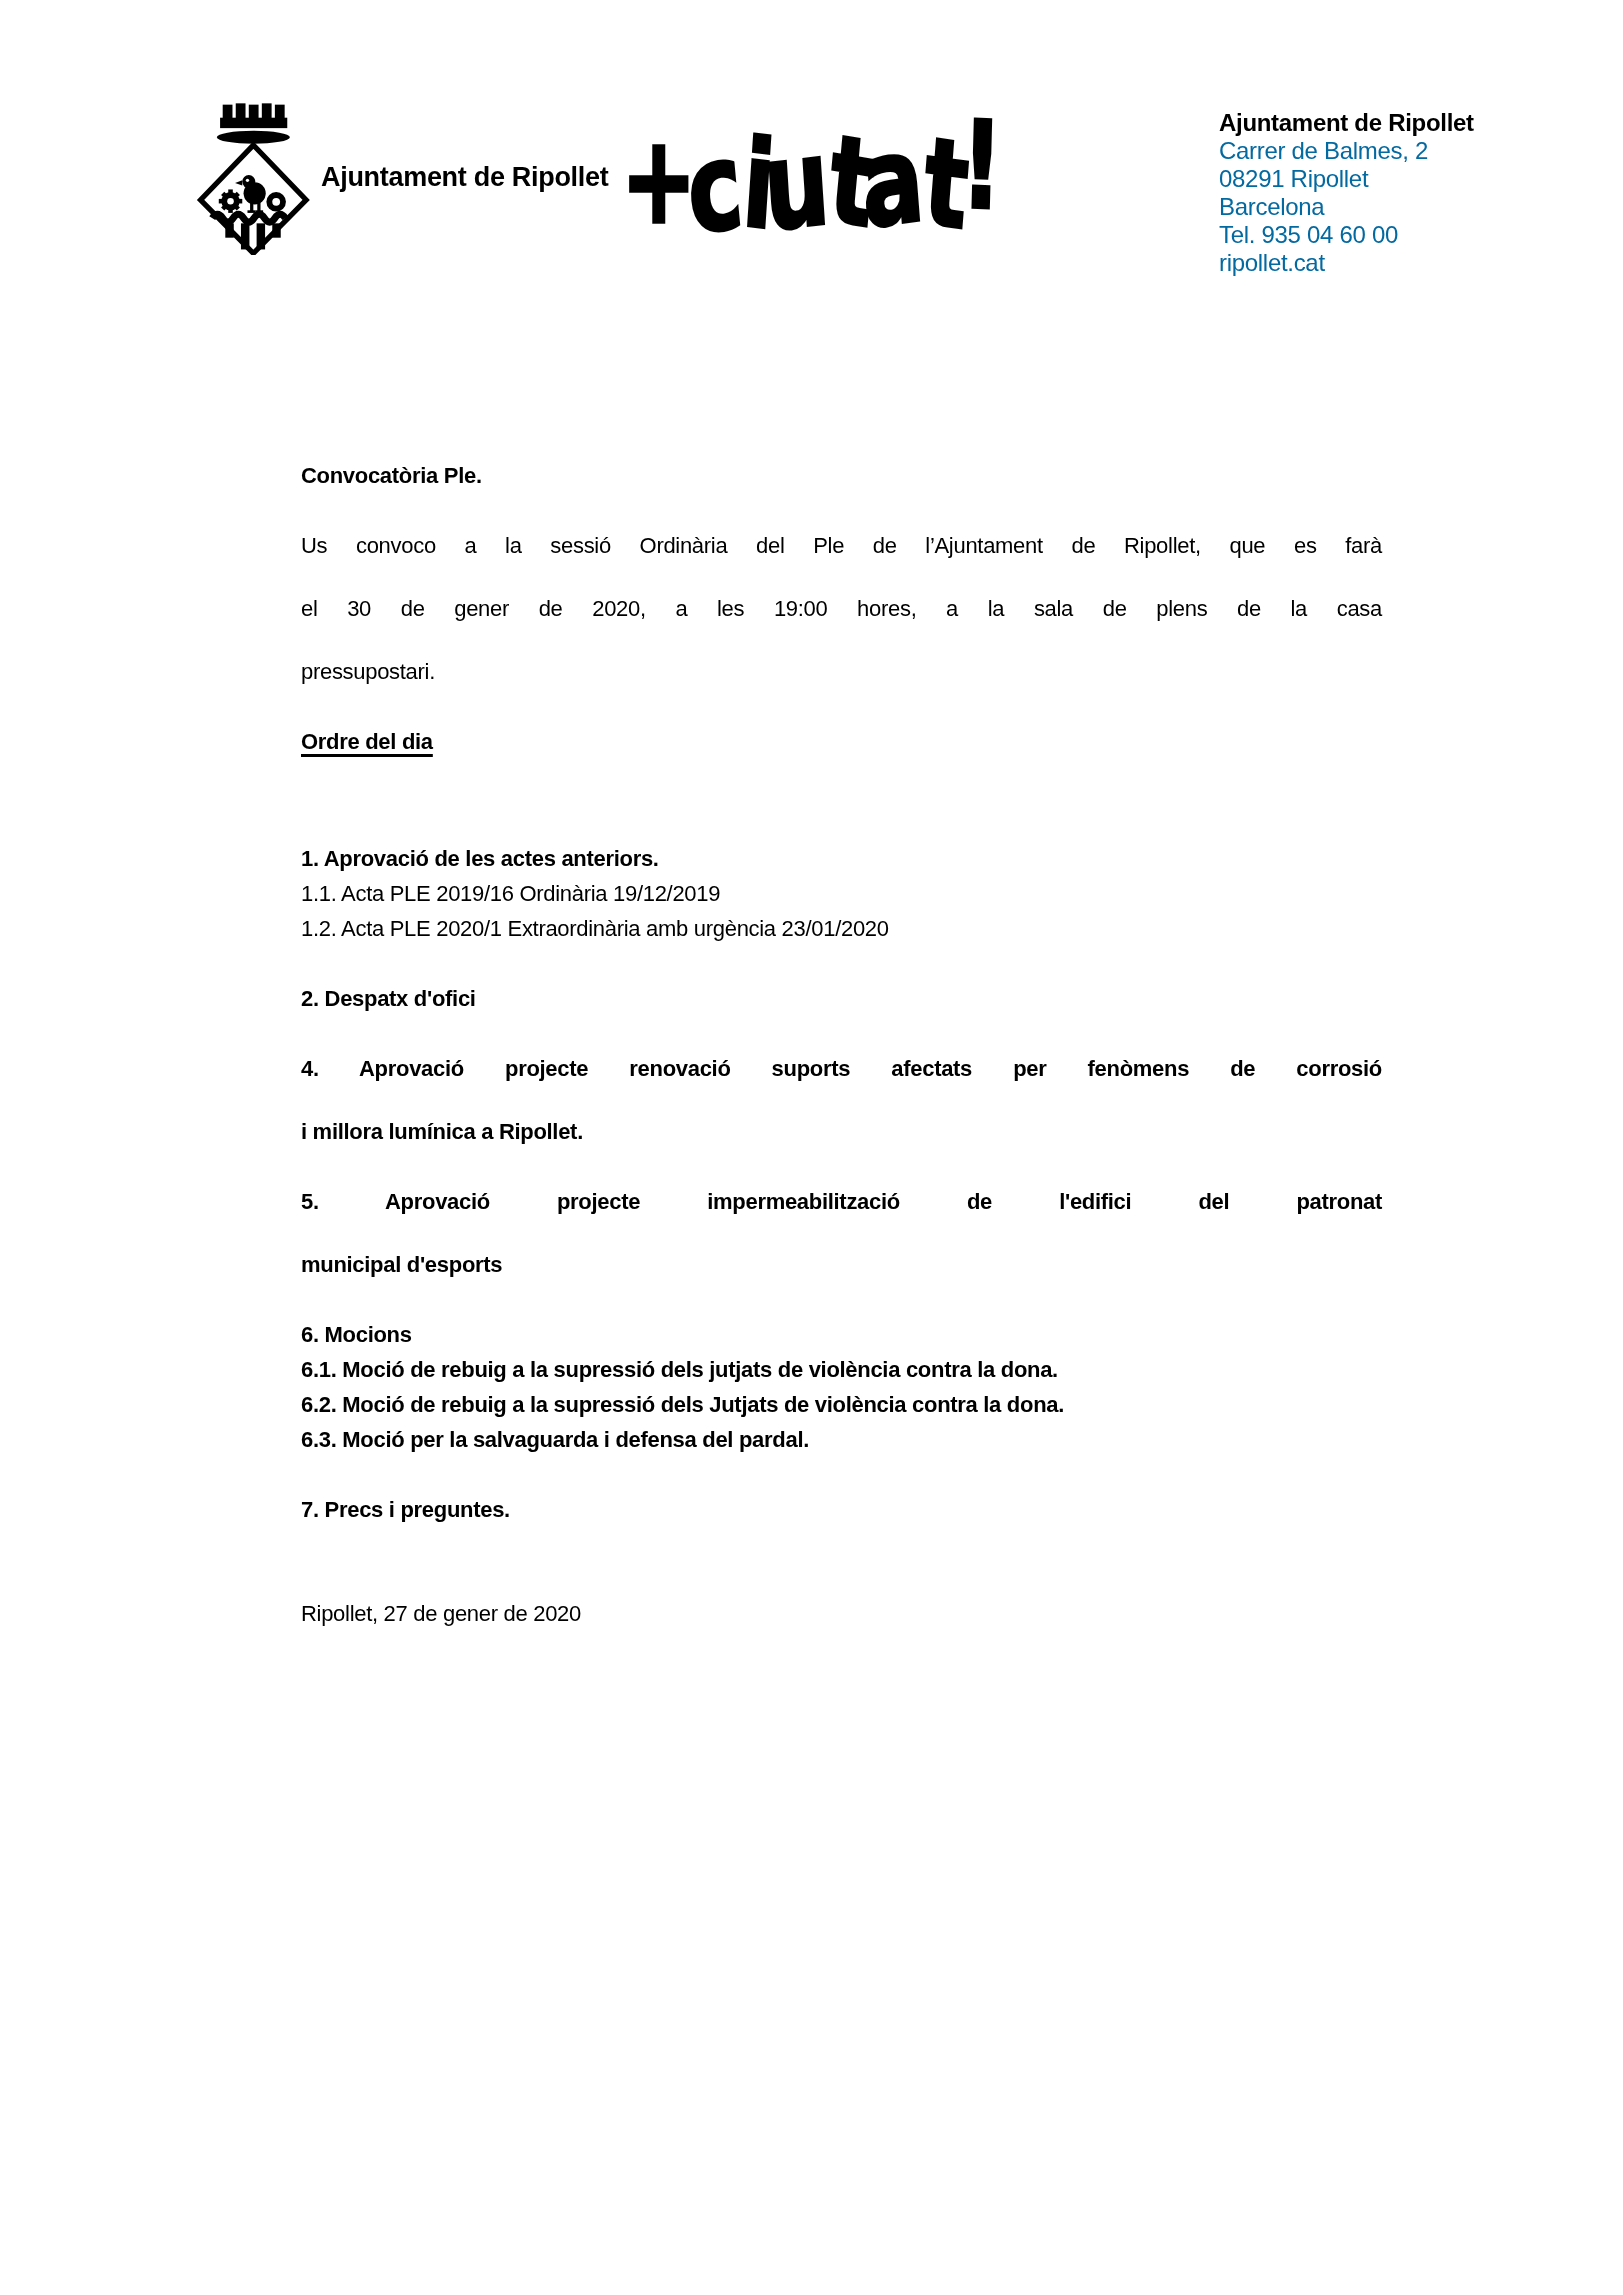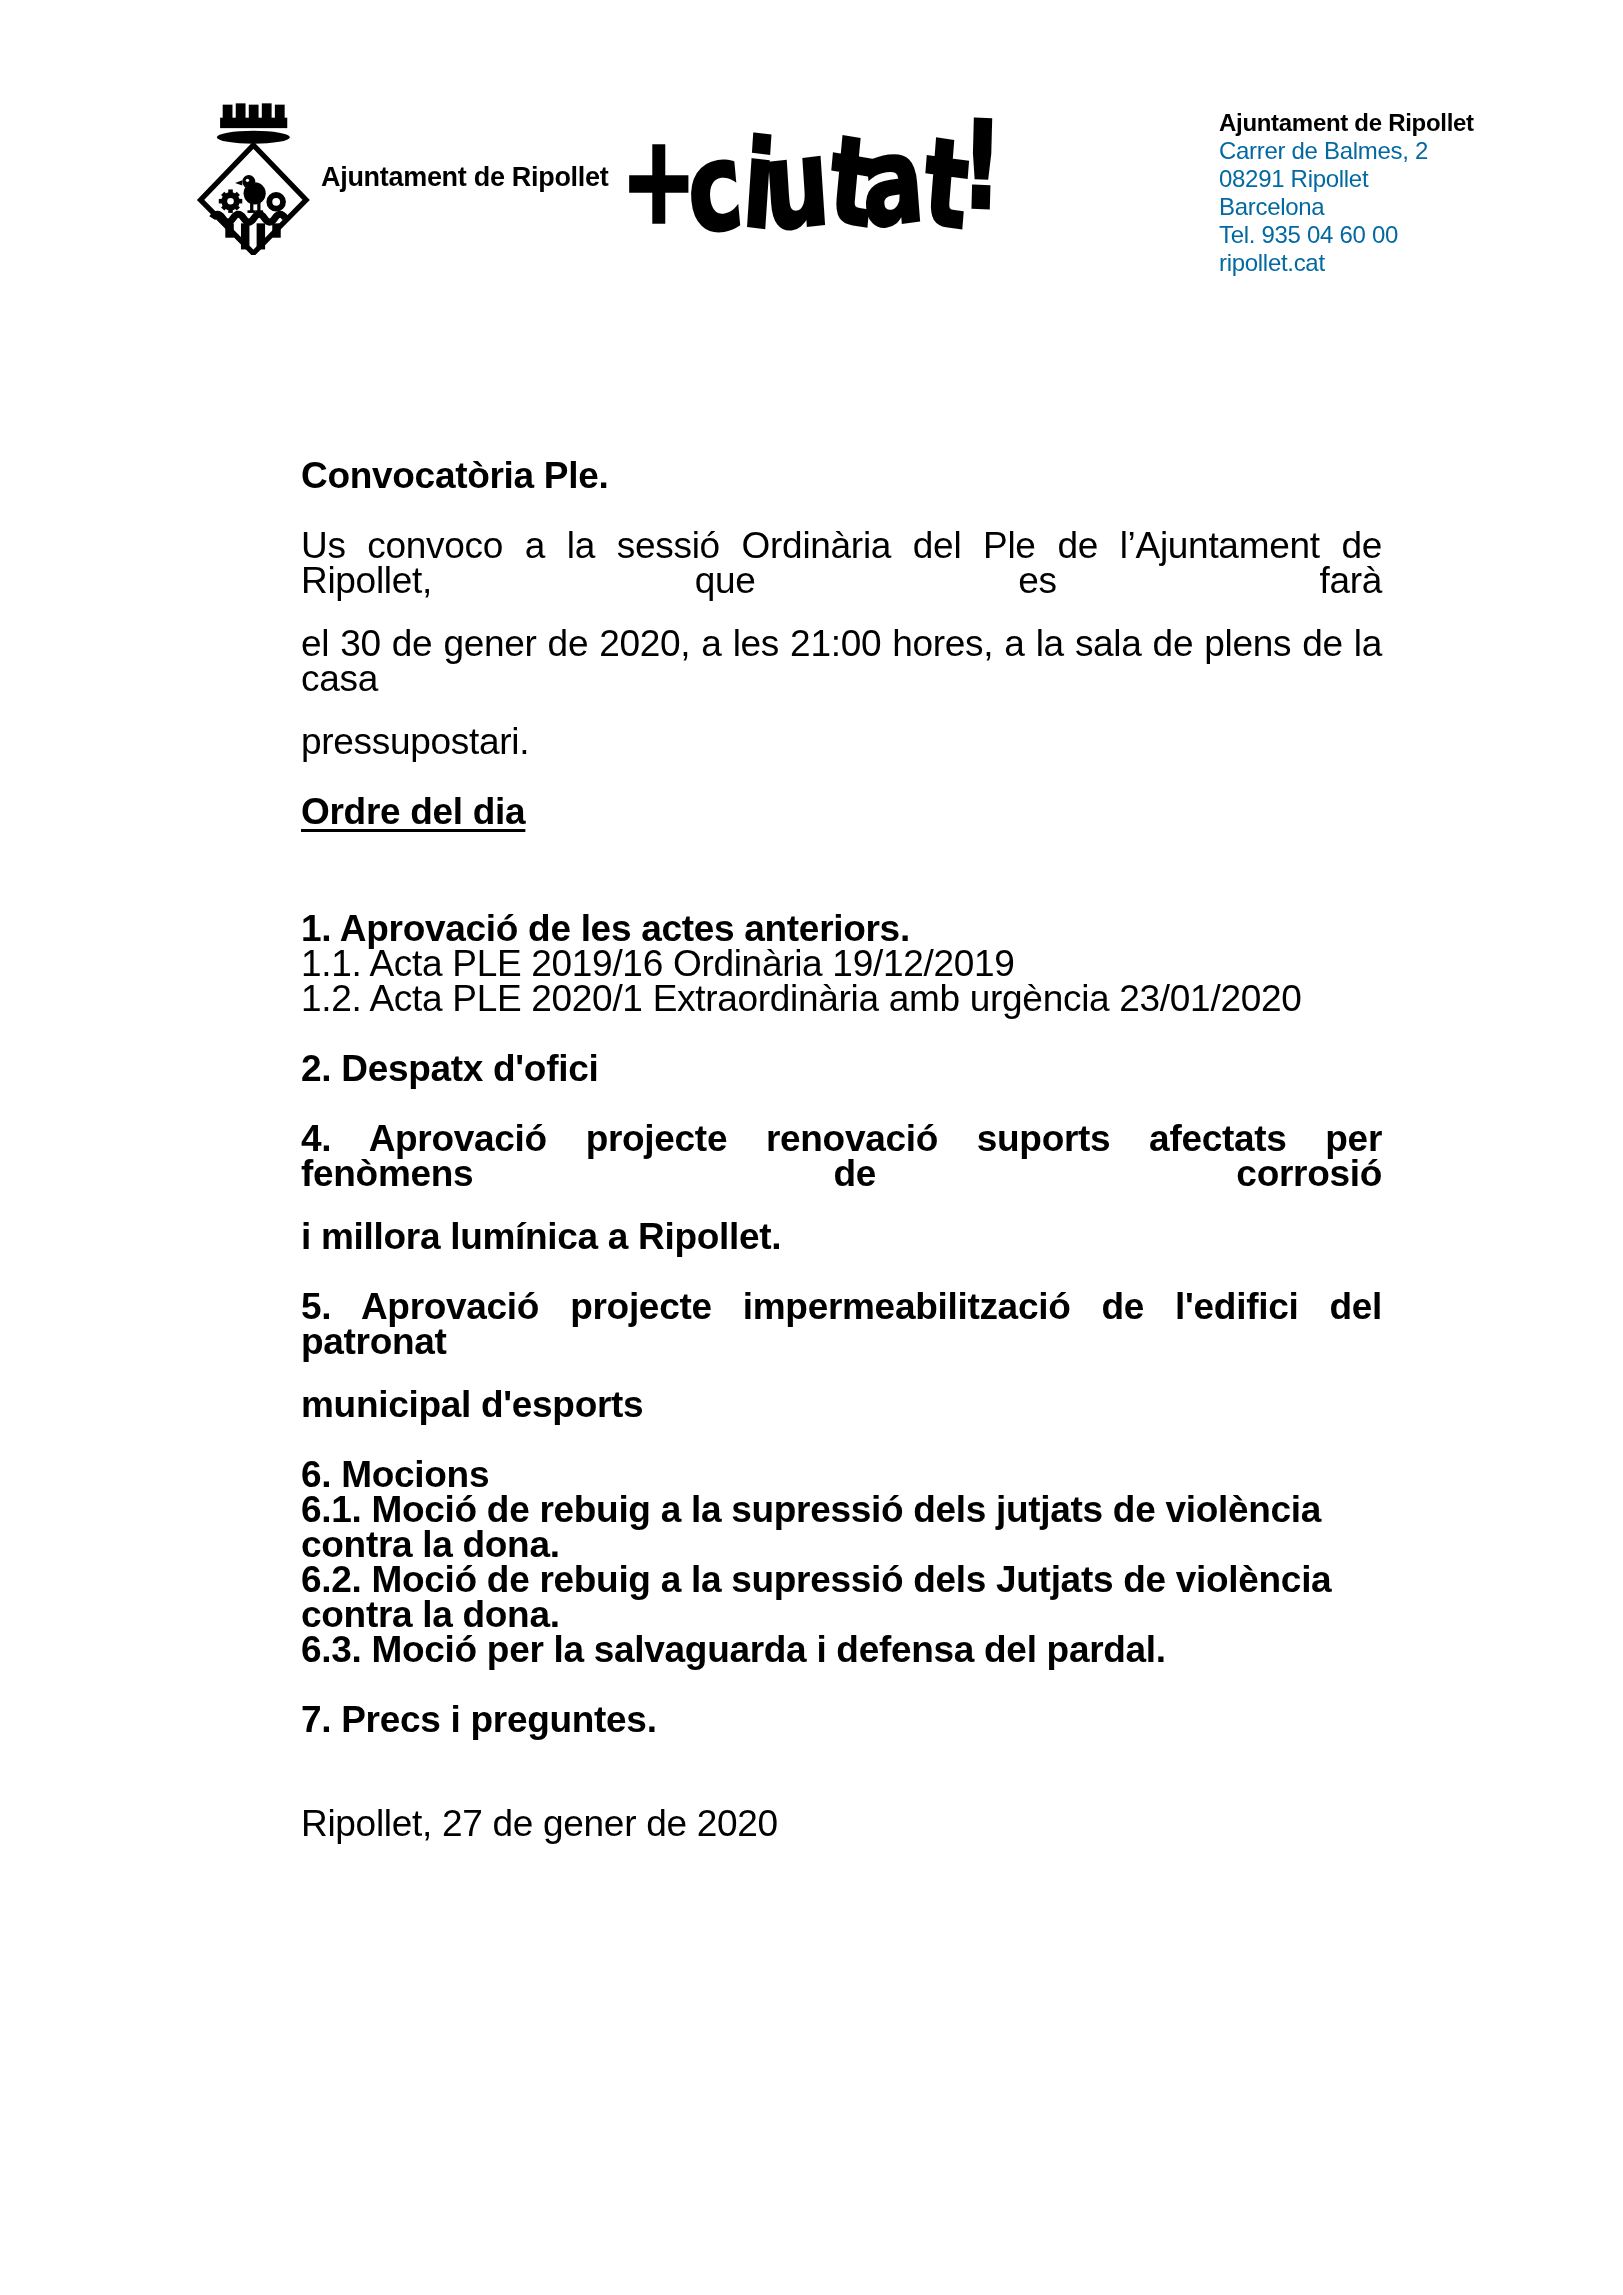--- a/index.html
+++ b/index.html
@@ -19,21 +19,21 @@
   .addr {
     position:absolute; left:1219px; top:109px;
     font-size:24px; line-height:28px; letter-spacing:-0.3px;
   }
   .addr-title { font-weight:bold; color:#000; }
   .addr-line  { color:#0369a1; }
 
   
   .doc {
     position:absolute; left:301px; top:458px; width:1081px;
-    font-size:37px; line-height:35px; letter-spacing:-0.3px;
+    font-size:22px; line-height:35px; letter-spacing:-0.3px;
   }
   .doc p, .doc .para { margin:0 0 35px 0; }
   .b { font-weight:bold; }
   .heading {
     font-weight:bold; margin-bottom:82px !important;
     text-decoration:underline; text-decoration-thickness:2.6px; text-underline-offset:5.2px;
   }
   .jline { text-align:justify; text-align-last:justify;margin-top:28px; }
   .jline.last { text-align-last:left; }
   .mb2 { margin-bottom:69px !important; }
@@ -112,21 +112,21 @@
       <div class="addr-line">ripollet.cat</div>
     </div>
   </div>
 
   <main class="doc">
 
     <p class="b">Convocatòria Ple.</p>
 
     <div class="para">
       <div class="jline">Us convoco a la sessió Ordinària del Ple de l’Ajuntament de Ripollet, que es farà</div>
-      <div class="jline">el 30 de gener de 2020, a les 21:00 hores, a la sala de plens de la casa</div>
+      <div class="jline">el 30 de gener de 2020, a les 19:00 hores, a la sala de plens de la casa</div>
       <div class="jline last">pressupostari.</div>
     </div>
 
     <p class="heading">Ordre del dia</p>
 
     <div class="para">
       <div class="b">1. Aprovació de les actes anteriors.</div>
       <div>1.1. Acta PLE 2019/16 Ordinària 19/12/2019</div>
       <div>1.2. Acta PLE 2020/1 Extraordinària amb urgència 23/01/2020</div>
     </div>

